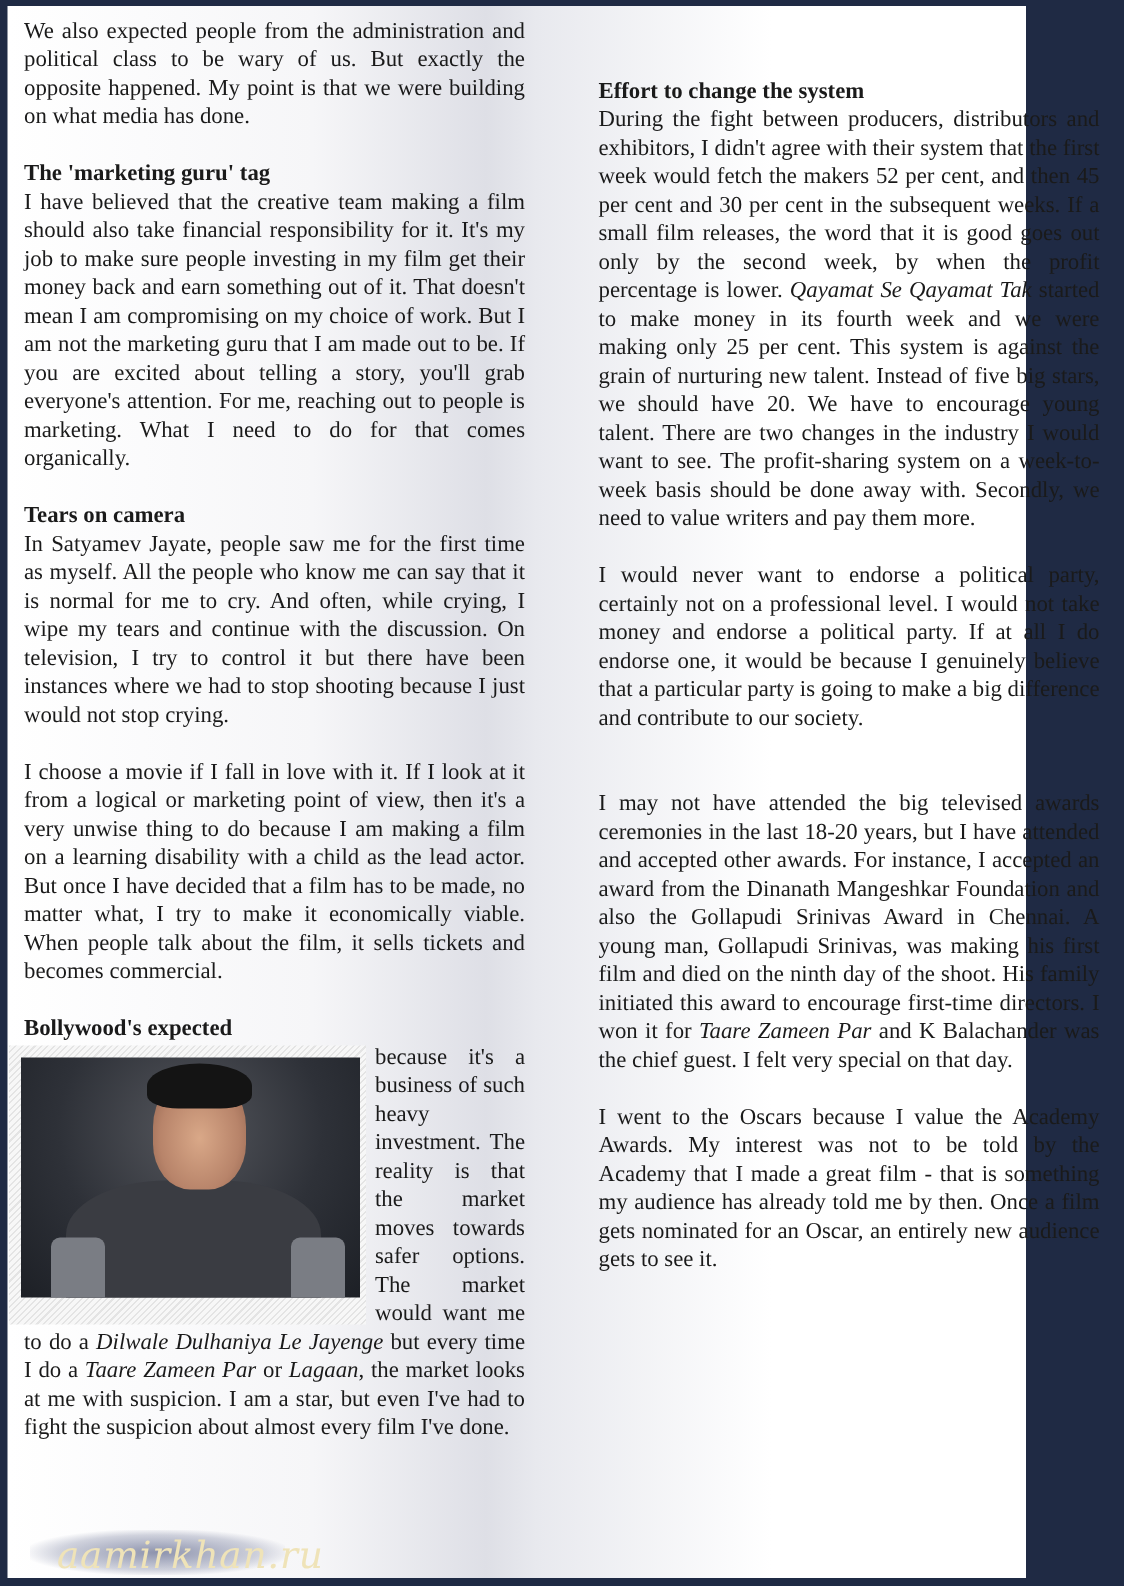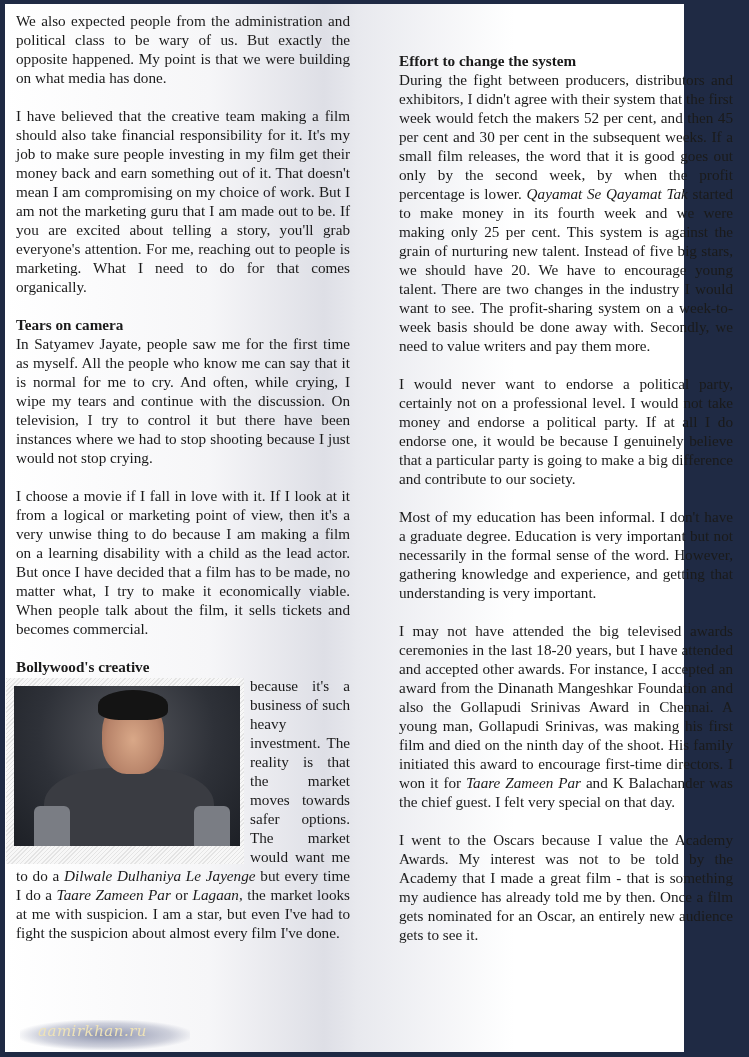--- a/index.html
+++ b/index.html
@@ -19,63 +19,63 @@
     background:radial-gradient(ellipse at 50% 30%,#54565c 0%,#2e3138 55%,#1d2026 100%);overflow:hidden;}
   .head{position:absolute;left:88px;top:12px;width:62px;height:76px;border-radius:45% 45% 40% 40%;
     background:radial-gradient(ellipse at 50% 55%,#d9a888 0%,#b8846a 60%,#8a5d49 100%);}
   .hair{position:absolute;left:84px;top:4px;width:70px;height:30px;border-radius:50% 50% 30% 30%;background:#141414;}
   .body{position:absolute;left:30px;top:82px;width:170px;height:90px;border-radius:40% 40% 0 0;background:#3a3c42;}
   .sleeve{position:absolute;top:120px;width:36px;height:50px;background:#7a7d84;border-radius:6px;}
   .s1{left:20px;}.s2{left:180px;}
   .watermark{position:absolute;left:20px;top:1020px;width:170px;height:30px;
     background:radial-gradient(ellipse,#8d93ad 0%,rgba(141,147,173,0.4) 55%,rgba(141,147,173,0) 75%);}
   .watermark span{position:absolute;left:18px;top:2px;font-family:"DejaVu Serif",serif;font-style:italic;
-    font-size:15px;color:#efe3b8;letter-spacing:0.5px;}
+    font-size:25px;color:#efe3b8;letter-spacing:0.5px;}
 </style>
 </head>
 <body>
 
 <div class="page">
 
   <div class="col left">
     <p>We also expected people from the administration and political class to be wary of us. But exactly the opposite happened. My point is that we were building on what media has done.</p>
     <div class="gap"></div>
 
+    <p class="h">The 'marketing guru' tag</p>
     <p>I have believed that the creative team making a film should also take financial responsibility for it. It's my job to make sure people investing in my film get their money back and earn something out of it. That doesn't mean I am compromising on my choice of work. But I am not the marketing guru that I am made out to be. If you are excited about telling a story, you'll grab everyone's attention. For me, reaching out to people is marketing. What I need to do for that comes organically.</p>
     <div class="gap"></div>
 
     <p class="h">Tears on camera</p>
     <p>In Satyamev Jayate, people saw me for the first time as myself. All the people who know me can say that it is normal for me to cry. And often, while crying, I wipe my tears and continue with the discussion. On television, I try to control it but there have been instances where we had to stop shooting because I just would not stop crying.</p>
     <div class="gap"></div>
 
     <p>I choose a movie if I fall in love with it. If I look at it from a logical or marketing point of view, then it's a very unwise thing to do because I am making a film on a learning disability with a child as the lead actor. But once I have decided that a film has to be made, no matter what, I try to make it economically viable. When people talk about the film, it sells tickets and becomes commercial.</p>
     <div class="gap"></div>
 
-    <p class="h">Bollywood's creative</p>
+    <p class="h">Bollywood's expected</p>
     <div class="photo-wrap">
       <div class="photo" title="Aamir Khan in dark t-shirt in front of a blackboard">
         <div class="body"></div>
         <div class="sleeve s1"></div>
         <div class="sleeve s2"></div>
         <div class="head"></div>
         <div class="hair"></div>
       </div>
     </div>
     <p><span>because it's a business of such heavy investment. The reality is that the market moves towards safer options. The market would</span> <span>want me to do a </span><i>Dilwale Dulhaniya Le Jayenge</i><span> but every time I do a </span><i>Taare Zameen Par</i><span> or </span><i>Lagaan</i><span>, the market looks at me with suspicion. I am a star, but even I've had to fight the suspicion about almost every film I've done.</span></p>
   </div>
 
   <div class="col right">
     <p class="h">Effort to change the system</p>
     <p><span>During the fight between producers, distributors and exhibitors, I didn't agree with their system that the first week would fetch the makers 52 per cent, and then 45 per cent and 30 per cent in the subsequent weeks. If a small film releases, the word that it is good goes out only by the second week, by when the profit percentage is lower. </span><i>Qayamat Se Qayamat Tak</i><span> started to make money in its fourth week and we were making only 25 per cent. This system is against the grain of nurturing new talent. Instead of five big stars, we should have 20. We have to encourage young talent. There are two changes in the industry I would want to see. The profit-sharing system on a week-to-week basis should be done away with. Secondly, we need to value writers and pay them more.</span></p>
     <div class="gap"></div>
 
     <p>I would never want to endorse a political party, certainly not on a professional level. I would not take money and endorse a political party. If at all I do endorse one, it would be because I genuinely believe that a particular party is going to make a big difference and contribute to our society.</p>
     <div class="gap"></div>
 
-    <p>Most of my education has been informal. I don't have a graduate degree. Education is very important but not necessarily in the formal sense of the word. However, gathering knowledge and experience, and getting that understanding is very important.</p>
     <div class="gap"></div>
 
     <p><span>I may not have attended the big televised awards ceremonies in the last 18-20 years, but I have attended and accepted other awards. For instance, I accepted an award from the Dinanath Mangeshkar Foundation and also the Gollapudi Srinivas Award in Chennai. A young man, Gollapudi Srinivas, was making his first film and died on the ninth day of the shoot. His family initiated this award to encourage first-time directors. I won it for </span><i>Taare Zameen Par</i><span> and K Balachander was the chief guest. I felt very special on that day.</span></p>
     <div class="gap"></div>
     <p>I went to the Oscars because I value the Academy Awards. My interest was not to be told by the Academy that I made a great film - that is something my audience has already told me by then. Once a film gets nominated for an Oscar, an entirely new audience gets to see it.</p>
   </div>
 
 </div>
 
 <div class="watermark">

